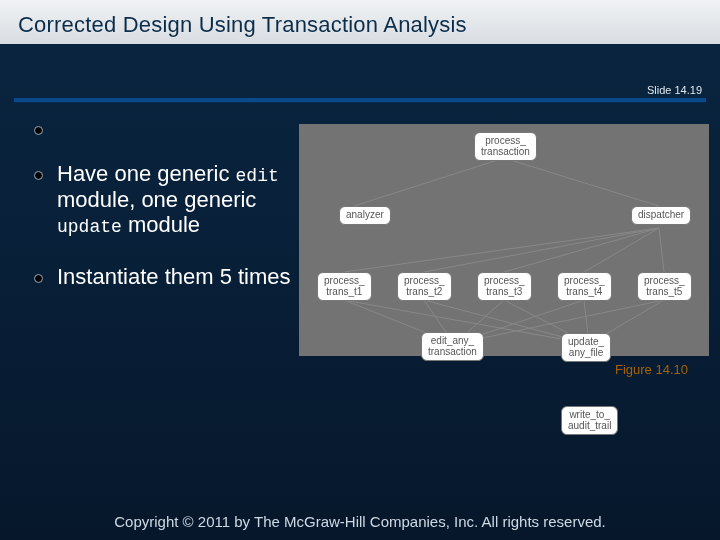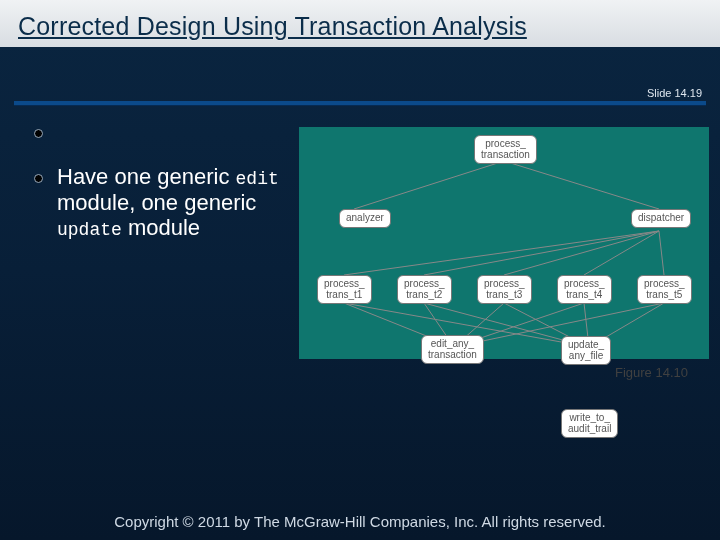--- a/index.html
+++ b/index.html
@@ -7,26 +7,25 @@
   body {
     background: linear-gradient(180deg, #0a2540 0%, #081f38 50%, #06172b 100%);
     font-family: Arial, Helvetica, sans-serif;
     color: #ffffff;
     position: relative;
   }
   .header {
     padding: 6px 18px 2px 18px;
   }
   .title {
-    font-size: 25px;
+    font-size: 22px;
     color: #0b2d4a;
     font-weight: 400;
     letter-spacing: 0.2px;
     text-shadow: 0 1px 0 rgba(255,255,255,0.15);
-    text-decoration: underline;
   }
   .title-bg {
     background: #e6e9ec;
     background: linear-gradient(180deg, #f0f2f4 0%, #d8dde2 100%);
     padding: 6px 0 4px 0;
   }
   .slidenum {
     text-align: right;
     font-size: 11px;
     color: #dfe7ef;
@@ -66,41 +65,41 @@
     line-height: 1.15;
   }
   .code { font-family: "Courier New", monospace; font-size: 18px; }
   .right {
     flex: 1;
     padding-top: 8px;
   }
   .diagram {
     width: 410px;
     height: 232px;
-    background: #0f766e;
+    background: #737373;
     position: relative;
     color: #555;
     font-size: 10px;
   }
   .node {
     position: absolute;
     border: 1px solid #777;
     border-radius: 6px;
     background: #fff;
     padding: 3px 6px;
     text-align: center;
     line-height: 1.05;
     white-space: pre;
   }
   svg.edges { position: absolute; left:0; top:0; width:100%; height:100%; }
   svg.edges line { stroke:#888; stroke-width:1; }
   .figcap {
     text-align: right;
     font-size: 13px;
-    color: #404040;
+    color: #a16207;
     padding: 6px 22px 0 0;
   }
   .copyright {
     position: absolute;
     bottom: 10px;
     left: 0; right: 0;
     text-align: center;
     font-size: 15px;
     color: #cfd9e4;
   }
@@ -123,20 +122,24 @@
       <div class="dot"></div>
     </div>
 
     <div class="bul">
       <div class="dot"></div>
       <div class="bul-text">
         <span>Have one generic </span><span class="code">edit</span><span> module, one generic </span><span class="code">update</span><span> module</span>
       </div>
     </div>
 
+    <div class="bul">
+      <div class="dot"></div>
+      <div class="bul-text">Instantiate them 5 times</div>
+    </div>
 
   </div>
 
   <div class="right">
     <div class="diagram">
       <svg class="edges">
 
         <line x1="205" y1="34" x2="55" y2="82"></line>
         <line x1="205" y1="34" x2="360" y2="82"></line>
 

